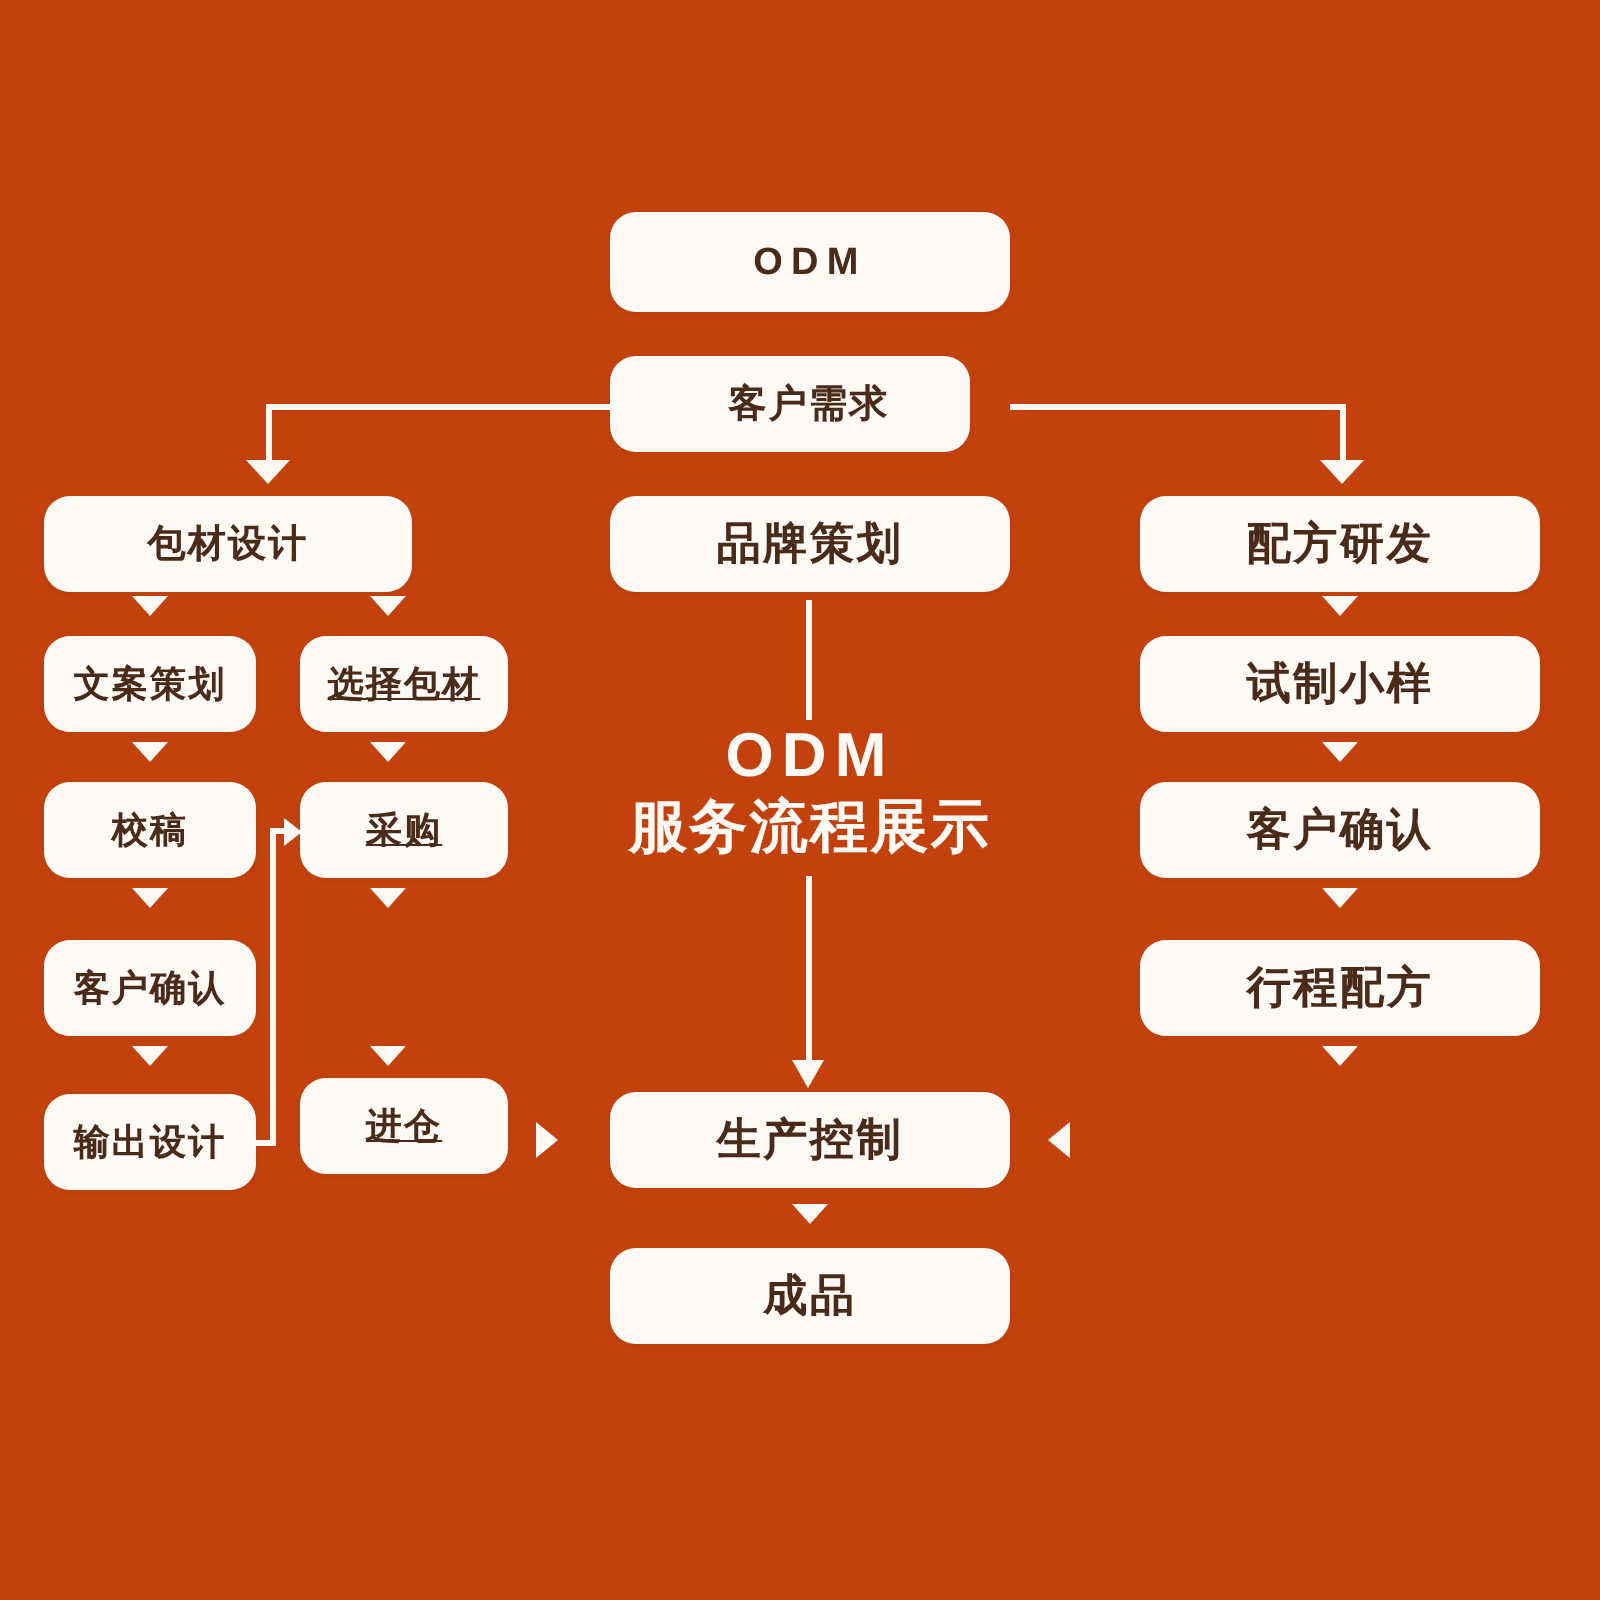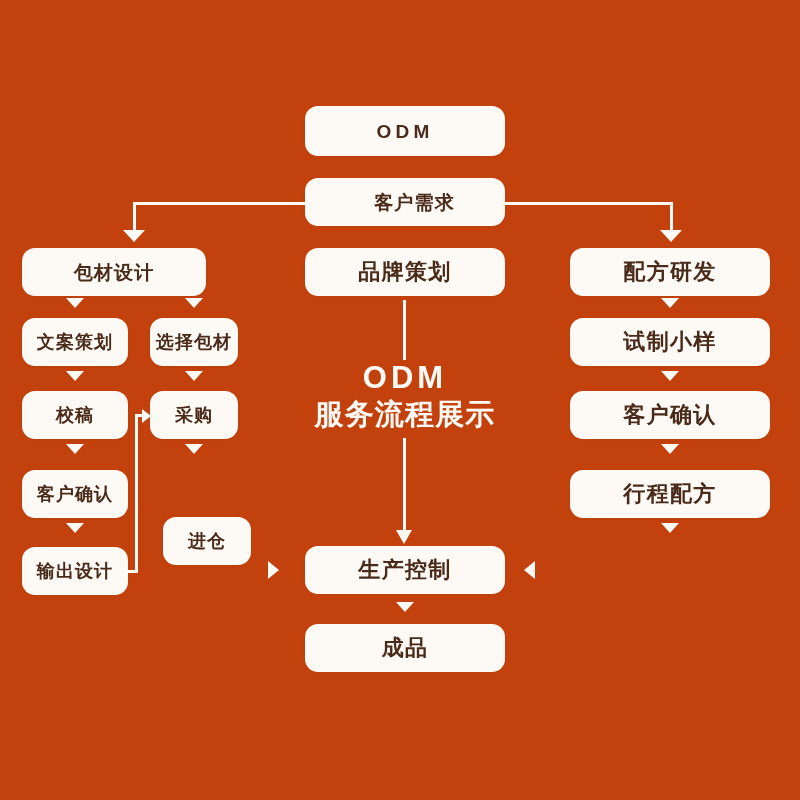--- a/index.html
+++ b/index.html
@@ -36,25 +36,25 @@
     line-height: 1;
     box-shadow: 0 1px 2px rgba(120, 70, 40, 0.10);
   }
   .node .label {
     display: block;
     white-space: nowrap;
   }
 
   
   .n-odm      { left:305px; top:106px; width:200px; height:50px; font-size:19px; letter-spacing:0.22em; }
-  .n-need     { left:305px; top:178px; width:200px; height:48px; font-size:19px;padding-left:19px; }
+  .n-need     { left:305px; top:178px; width:180px; height:48px; font-size:19px;padding-left:19px; }
   .n-wide     { width:184px; height:48px; font-size:19px; }
   .n-mid      { width:200px; height:48px; font-size:22px; }
   .n-small    { width:106px; height:48px; font-size:18px; }
-  .n-small2   { width:88px;  height:48px; font-size:18px; }
+  .n-small2   { width:104px;  height:48px; font-size:18px;text-decoration:underline; }
 
   
   .ln-v {
     position: absolute;
     width: 3px;
     background: #fdf9f5;
   }
   .ln-h {
     position: absolute;
     height: 3px;
@@ -180,21 +180,21 @@
   </div>
   <div class="tri-down-sm" style="left:185px; top:371px;"></div>
 
   <div class="node n-small2" style="left:150px; top:391px;">
     <span class="label">采购</span>
   </div>
   <div class="tri-down-sm" style="left:185px; top:444px;"></div>
 
   <div class="tri-down-sm" style="left:185px; top:523px;"></div>
 
-  <div class="node n-small2" style="left:150px; top:517px;margin-left:13px;">
+  <div class="node n-small2" style="left:150px; top:539px;">
     <span class="label">进仓</span>
   </div>
 
   <div class="ln-h" style="left:128px; top:570px; width:10px;"></div>
   <div class="ln-v" style="left:135px; top:414px; height:158px;"></div>
   <div class="ln-h" style="left:135px; top:414px; width:8px;"></div>
   <div class="tri-right-thin" style="left:142px; top:409px;"></div>
 
   <div class="node n-mid" style="left:305px; top:248px;">
     <span class="label">品牌策划</span>

